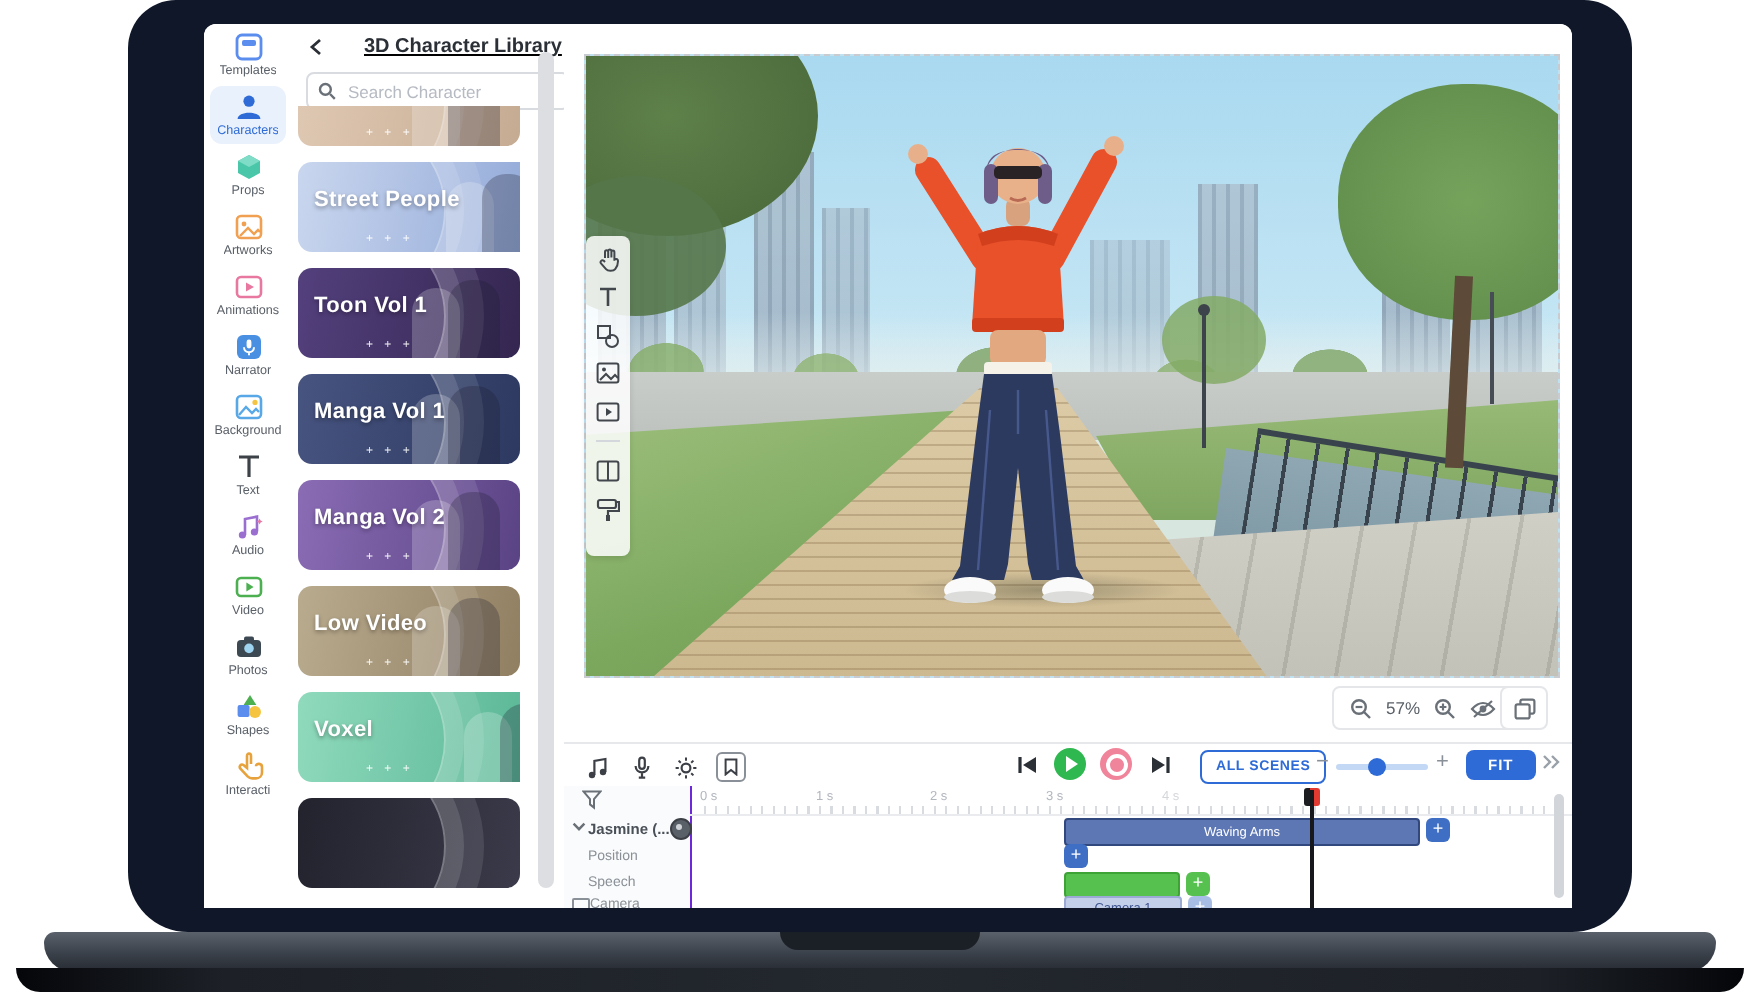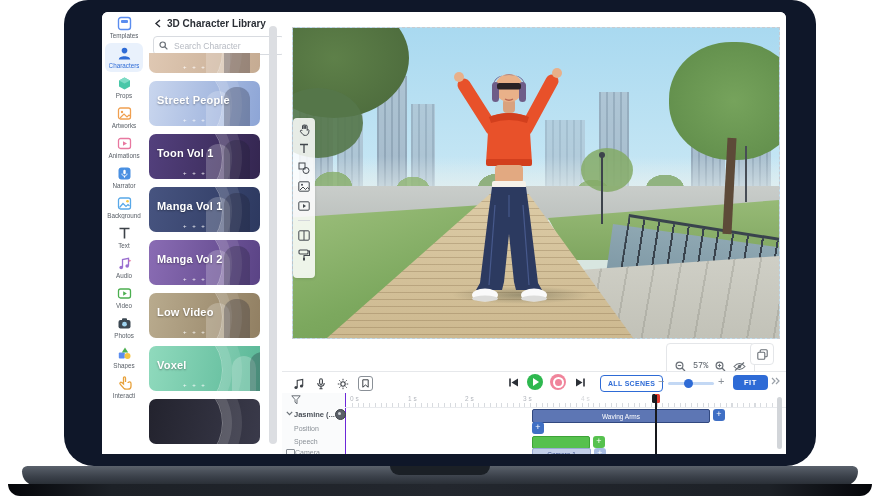--- a/index.html
+++ b/index.html
@@ -19,21 +19,21 @@
   
   .iconbar{left:0;top:0;width:44px;height:442px;border-right:1px solid #e9ebee;background:#fff;}
   .sb-item{width:38px;margin:1px 3px;padding:2px 0 3px;display:flex;flex-direction:column;align-items:center;gap:1px;border-radius:6px;cursor:pointer;}
   .sb-item.sel{background:#e9f1fc;}
   .sb-lbl{font-size:6.3px;color:#5a6068;white-space:nowrap;overflow:hidden;max-width:38px;text-align:center;}
   .sb-item.sel .sb-lbl{color:#2e6bd6;}
   .sb-ic{height:16px;display:flex;align-items:center;justify-content:center;}
 
   
   .panel{left:44px;top:0;width:138px;height:442px;background:#fff;border-right:1px solid #e9ebee;}
-  .panel-head{position:absolute;left:8px;top:6px;display:flex;align-items:center;gap:5px;}
+  .panel-head{position:absolute;left:8px;top:6px;display:flex;align-items:center;gap:20px;text-decoration:underline;}
   .panel-title{font-size:10px;font-weight:bold;color:#2b2f36;}
   .search{position:absolute;left:7px;top:24px;width:120px;height:17px;border:1px solid #d8dbe0;border-radius:4px;display:flex;align-items:center;gap:4px;padding:0 5px;background:#fff;}
   .search input{border:none;outline:none;width:100px;font-size:8.5px;color:#444;font-family:"Liberation Sans",sans-serif;}
   .search input::placeholder{color:#b6bac2;}
   .cards{position:absolute;left:3px;top:41px;width:111px;bottom:0;overflow:hidden;}
   .card{position:relative;width:111px;height:45px;border-radius:7px;margin-bottom:8px;overflow:hidden;cursor:pointer;}
   .card:first-child{margin-top:-25px;}
   .card .arcs{position:absolute;left:-18px;top:-22px;width:90px;height:90px;border-radius:50%;border:1px solid rgba(255,255,255,.35);box-shadow:0 0 0 9px rgba(255,255,255,.12),0 0 0 19px rgba(255,255,255,.10);}
   .card .fig1{position:absolute;right:10px;top:6px;width:26px;height:46px;border-radius:12px 12px 4px 4px;background:rgba(30,30,48,.28);}
   .card .fig2{position:absolute;right:30px;top:10px;width:24px;height:44px;border-radius:12px 12px 4px 4px;background:rgba(255,255,255,.22);}
@@ -72,21 +72,21 @@
   .lamp1:before{content:"";position:absolute;left:-2px;top:-4px;width:6px;height:6px;border-radius:50%;background:#3d434b;}
   .lamp2{left:452px;top:118px;width:2px;height:56px;background:#474d55;}
   .char-shadow{left:158px;top:258px;width:140px;height:18px;border-radius:50%;background:radial-gradient(rgba(30,40,30,.30),rgba(30,40,30,0) 70%);}
 
   
   .palette{left:191px;top:106px;width:22px;height:150px;background:rgba(255,255,255,.85);border-radius:4px;display:flex;flex-direction:column;align-items:center;padding:5px 0;gap:6px;box-shadow:0 1px 3px rgba(0,0,0,.12);}
   .palette .tdiv{width:12px;height:1px;background:#d4d7db;margin:2px 0;}
   .tool{width:14px;height:13px;display:flex;align-items:center;justify-content:center;cursor:pointer;}
 
   
-  .zoom-group{left:564px;top:331px;height:20px;border:1px solid #e4e6e9;border-radius:4px;display:flex;align-items:center;gap:7px;padding:12px 8px;background:#fff;font-family:Liberation Mono, monospace;}
+  .zoom-group{left:564px;top:331px;height:20px;border:1px solid #e4e6e9;border-radius:4px;display:flex;align-items:center;gap:7px;padding:0 8px;background:#fff;}
   .zoom-level{font-size:8.5px;color:#596068;}
   .dup-btn{left:648px;top:331px;width:22px;height:20px;border:1px solid #e4e6e9;border-radius:4px;background:#fff;display:flex;align-items:center;justify-content:center;cursor:pointer;}
 
   
   .tl-head{left:180px;top:359px;width:504px;height:22px;border-top:1px solid #e6e8eb;background:#fff;}
   .media-group{position:absolute;left:10px;top:4px;display:flex;align-items:center;gap:8px;}
   .mg-btn{width:14px;height:14px;display:flex;align-items:center;justify-content:center;cursor:pointer;color:#3c4046;}
   .bm-box{border:1px solid #8a9097;border-radius:3px;width:13px;height:13px;}
   .transport{position:absolute;left:224px;top:2px;display:flex;align-items:center;gap:7px;}
   .circle-btn{width:16px;height:16px;border-radius:50%;display:flex;align-items:center;justify-content:center;cursor:pointer;}
@@ -281,21 +281,21 @@
         </span>
       <input placeholder="Search Character" style="">
     </div>
     <div class="cards">
       <div class="card" style="background: linear-gradient(100deg, rgb(224, 201, 180), rgb(197, 171, 146));">
           <div class="arcs"></div>
           <div class="fig2"></div>
           <div class="fig1"></div>
           <span class="spark">+ + +</span>
         </div>
-      <div class="card" style="background: linear-gradient(100deg, rgb(201, 214, 238), rgb(141, 165, 214));">
+      <div class="card" style="background: linear-gradient(100deg, rgb(201, 214, 238), rgb(141, 165, 214)); padding-left: 17px;">
           <div class="arcs"></div>
           <div class="fig2"></div>
           <div class="fig1"></div>
           <span class="card-label">Street People</span>
           <span class="spark">+ + +</span>
         </div>
       <div class="card" style="background: linear-gradient(100deg, rgb(83, 64, 125), rgb(52, 38, 80)); text-decoration: underline;">
           <div class="arcs"></div>
           <div class="fig2"></div>
           <div class="fig1"></div>

